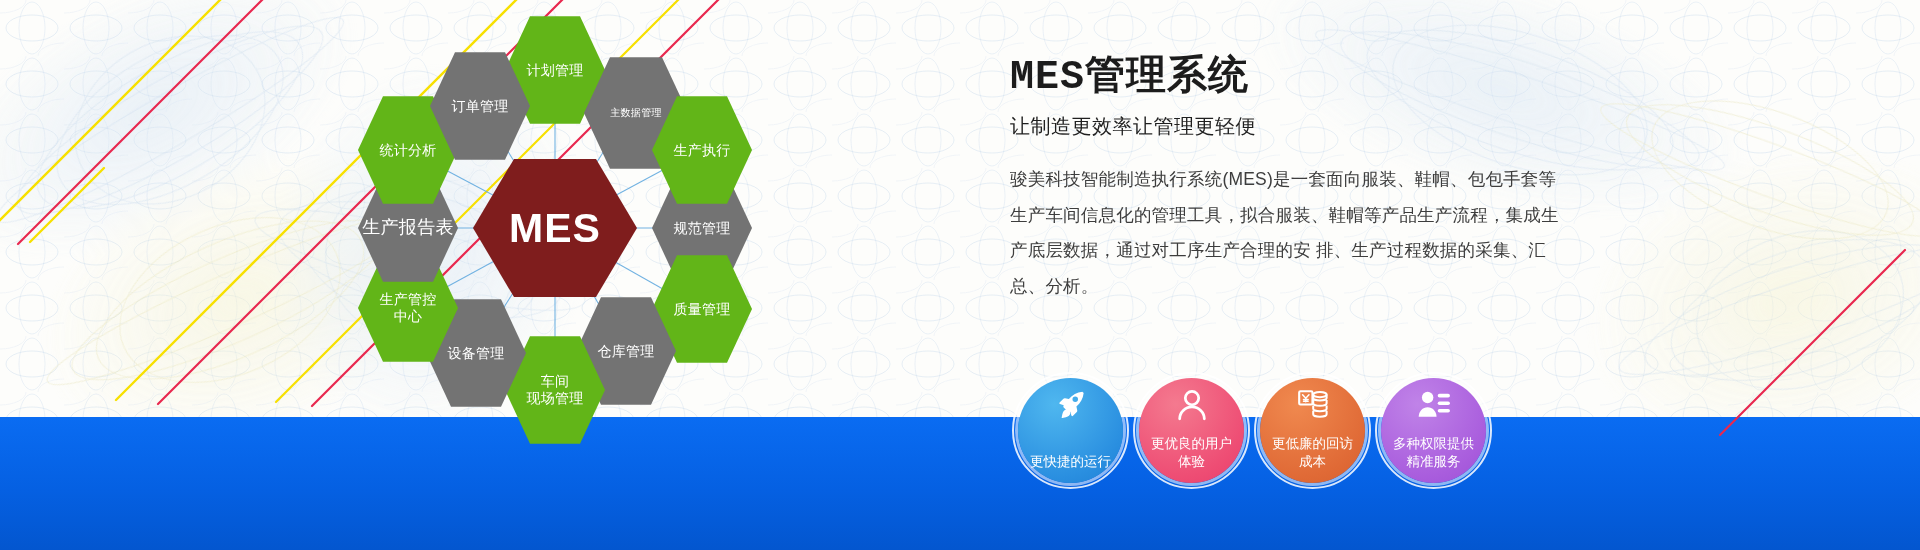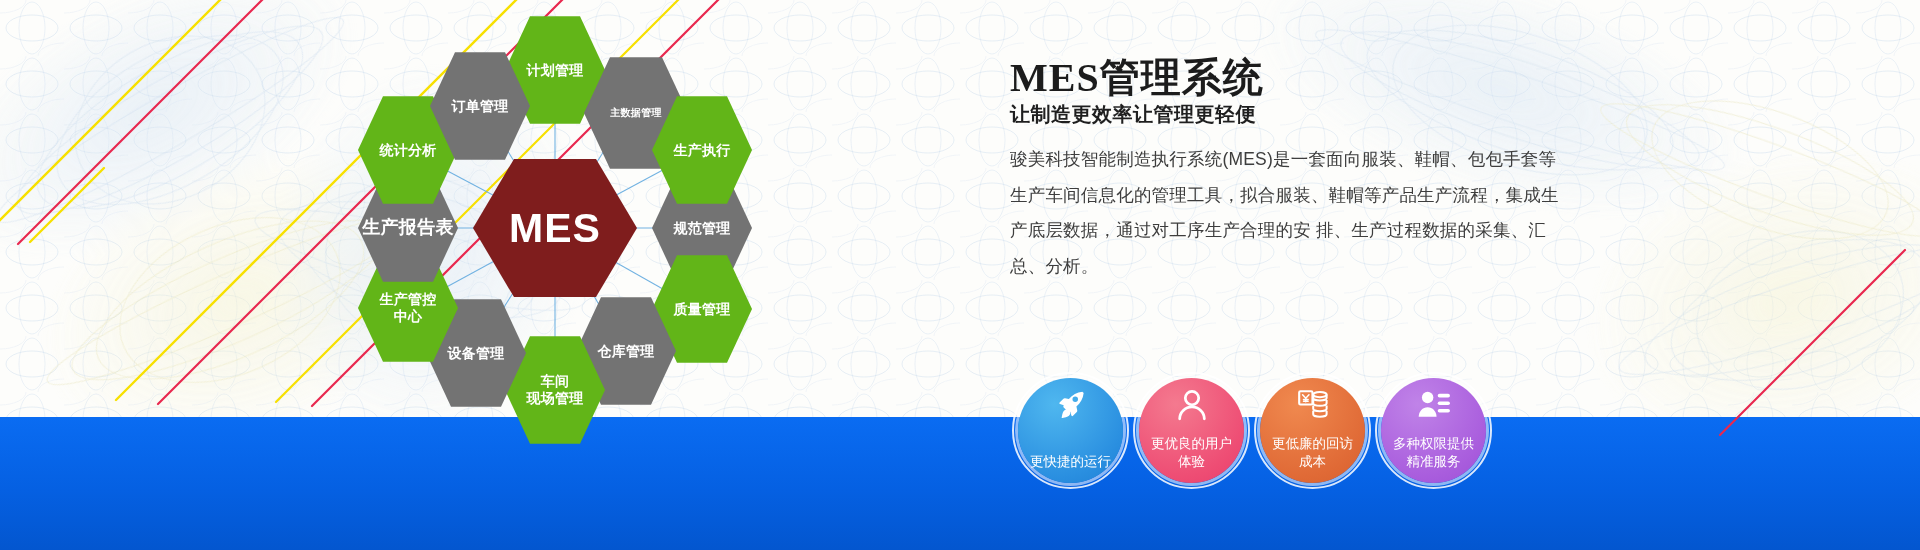--- a/index.html
+++ b/index.html
@@ -24,49 +24,49 @@
   #hexwrap { position:absolute; left:330px; top:0; width:470px; height:450px; }
   #hexlines { position:absolute; left:0; top:0; }
   .hex {
     position:absolute;
     display:flex; align-items:center; justify-content:center;
     text-align:center;
     color:#fff;
     clip-path:polygon(25% 2%,75% 2%,100% 50%,75% 98%,25% 98%,0 50%);
     line-height:1.18;
     letter-spacing:.3px;
-    font-weight:700;
+    font-weight:400;
   }
   .hex.green { background:#62b518; }
   .hex.blue  { background:#737373; }
   .hex.center{
     background:#7f1d1d;
     font-weight:bold;
     letter-spacing:1px;
   }
 
   
   #right { position:absolute; left:1010px; top:55px; width:590px; }
   #title {
-    font-family:Liberation Serif, serif;
+    font-family:Liberation Mono, monospace;
     font-weight:bold;
     font-size:40px;
     color:#1c1c1c;
     letter-spacing:1px;
     line-height:1.15;
   }
   #subtitle {
     font-size:20px;
     color:#1f1f1f;
-    margin-top:0;
+    margin-top:12px;
     letter-spacing:.5px;
-    font-weight:700;
+    font-weight:400;
   }
   #para {
-    margin-top:14px;
+    margin-top:22px;
     font-size:17.5px;
     color:#3d3d3d;
     line-height:2.03;
     letter-spacing:.2px;
     width:560px;
   }
 
   
   #badges { position:absolute; left:1018px; top:378px; display:flex; gap:16px; }
   .badge {

